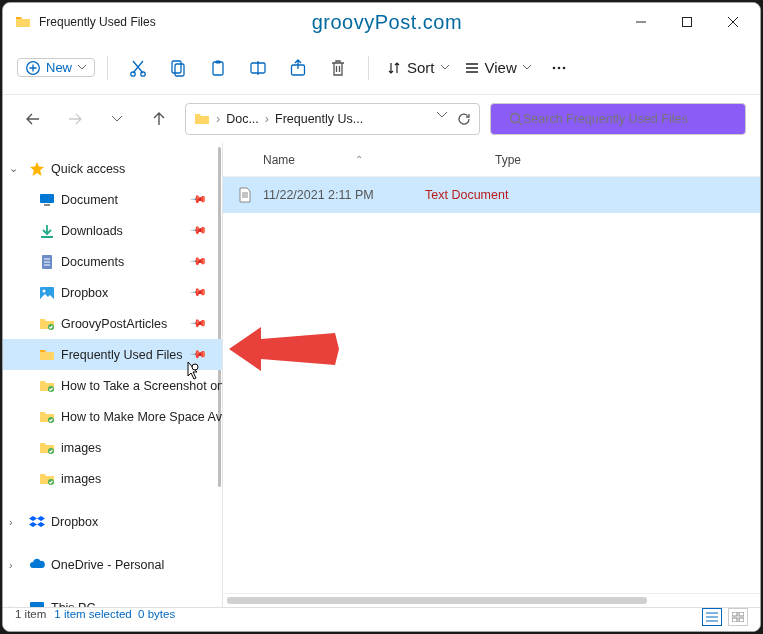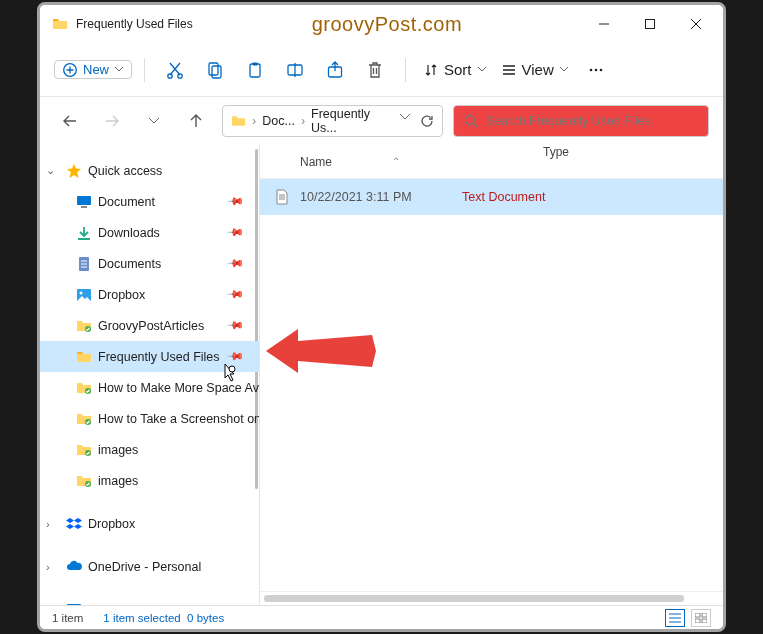--- a/index.html
+++ b/index.html
@@ -1,62 +1,62 @@
 <!DOCTYPE html>
 <html><head>
   <meta charset="utf-8">
   <style>
     * { margin: 0; padding: 0; box-sizing: border-box; font-family: "Segoe UI", sans-serif; }
     body { background: #1a1a1a; display: flex; align-items: center; justify-content: center; height: 634px; width: 763px; }
-    .window { width: 689px; height: 630px; background: #f9f9f9; border: 3px solid #a3a3a3; border-radius: 8px; display: flex; flex-direction: column; overflow: hidden; position: relative; }
+    .window { width: 759px; height: 630px; background: #f9f9f9; border: 1px solid #a3a3a3; border-radius: 8px; display: flex; flex-direction: column; overflow: hidden; position: relative; }
     .titlebar { height: 38px; display: flex; align-items: center; padding: 0 4px 0 12px; background: #fff; }
     .titlebar-icon { width: 16px; height: 16px; margin-right: 8px; }
     .titlebar-title { flex: 0 0 auto; font-size: 12px; color: #222; }
-    .watermark { flex: 1; text-align: center; font-size: 20px; color: #a16207; letter-spacing: 0.5px; font-weight: 400; }
+    .watermark { flex: 1; text-align: center; font-size: 20px; color: #0369a1; letter-spacing: 0.5px; font-weight: 400; }
     .win-controls { display: flex; gap: 0; }
     .win-btn { width: 46px; height: 32px; display: flex; align-items: center; justify-content: center; cursor: pointer; }
     .win-btn svg { width: 10px; height: 10px; }
     .toolbar { height: 54px; display: flex; align-items: center; padding: 0 14px; gap: 4px; background: #fff; border-bottom: 1px solid #e8e8e8; }
     .new-btn { display: flex; align-items: center; gap: 6px; padding: 1px 8px; border: 1px solid #ccc; border-radius: 4px; cursor: pointer; font-size: 13px; color: #0067c0; }
     .tb-divider { width: 1px; height: 24px; background: #ddd; margin: 0 8px; }
     .tb-icon { width: 36px; height: 36px; display: flex; align-items: center; justify-content: center; cursor: pointer; border-radius: 4px; }
     .tb-icon svg { width: 18px; height: 18px; }
     .sort-view { display: flex; align-items: center; gap: 6px; padding: 4px 6px; cursor: pointer; font-size: 15px; color: #222; }
     .navbar { height: 48px; display: flex; align-items: center; padding: 0 14px; gap: 10px; background: #fff; }
     .nav-btn { width: 32px; height: 32px; display: flex; align-items: center; justify-content: center; cursor: pointer; color: #666; }
     .nav-btn.dim { color: #bbb; }
     .breadcrumb { flex: 1; height: 32px; border: 1px solid #ccc; border-radius: 4px; display: flex; align-items: center; padding: 0 8px; gap: 6px; font-size: 12.5px; color: #222; background: #fff; }
     .bc-sep { color: #888; }
     .bc-refresh { margin-left: auto; display: flex; gap: 10px; color: #666; }
-    .searchbox { width: 256px; height: 32px; border: 1px solid #ccc; border-radius: 4px; display: flex; align-items: center; padding: 0 10px; gap: 8px; background: #ef4444; }
+    .searchbox { width: 256px; height: 32px; border: 1px solid #ccc; border-radius: 4px; display: flex; align-items: center; padding: 0 18px; gap: 0; background: #8b5cf6; }
     .searchbox input { border: none; outline: none; font-size: 12.5px; flex: 1; background: transparent; }
     .body { flex: 1; display: flex; overflow: hidden; background: #fff; }
     .sidebar { width: 220px; border-right: 1px solid #e5e5e5; padding: 10px 0; overflow-y: auto; position: relative; }
     .scrollthumb { position: absolute; right: 1px; top: 4px; width: 3px; height: 340px; background: #bdbdbd; border-radius: 2px; }
     .tree-item { height: 31px; display: flex; align-items: center; padding-left: 14px; gap: 6px; font-size: 12.5px; color: #222; cursor: pointer; position: relative; }
     .tree-item.indent { padding-left: 36px; }
     .tree-item.root { padding-left: 26px; }
     .tree-item .chev { position:absolute; left: 6px; width: 12px; color: #666; font-size: 11px; }
     .tree-item.selected { background: #cce8ff; }
     .tree-item .pin { position: absolute; right: 16px; color: #888; font-size: 11px; transform: rotate(45deg); }
     .tree-item .ico { width: 16px; height: 16px; flex-shrink: 0; }
     .tree-label { white-space: nowrap; overflow: hidden; text-overflow: clip; }
     .content { flex: 1; display: flex; flex-direction: column; }
-    .col-headers { height: 34px; display: flex; padding-left: 40px; font-size: 12px; color: #444; border-bottom: 1px solid #eee; gap: 11px; }
+    .col-headers { height: 34px; display: flex; align-items: center; padding-left: 40px; font-size: 12px; color: #444; border-bottom: 1px solid #eee; }
     .col-name { width: 232px; display: flex; align-items: center; gap: 60px; }
     .col-date { width: 162px; }
     .col-type { flex: 1; }
     .file-row { height: 36px; display: flex; align-items: center; padding-left: 14px; font-size: 12.5px; background: #cce8ff; }
     .file-row .ico { width: 16px; height: 16px; margin-right: 10px; }
     .fr-name { width: 240px; }
     .fr-date { width: 162px; color: #555; }
     .fr-type { color: #b91c1c; }
     .hz-scroll { height: 14px; border-top: 1px solid #eee; position: relative; }
     .hz-thumb { position: absolute; left: 4px; top: 3px; height: 7px; width: 420px; background: #d0d0d0; border-radius: 3px; }
-    .statusbar { height: 24px; border-top: 1px solid #e0e0e0; display: flex; align-items: center; padding: 0 12px; font-size: 11.5px; color: #444; gap: 20px; background: #fff; }
+    .statusbar { height: 24px; border-top: 1px solid #e0e0e0; display: flex; align-items: flex-start; padding: 0 12px; font-size: 11.5px; color: #444; gap: 8px; background: #fff; }
     .statusbar-right { margin-left: auto; display: flex; gap: 6px; align-items: center; }
     .view-tg { width: 20px; height: 18px; border: 1px solid #0067c0; display: flex; align-items: center; justify-content: center; }
     .arrow-anno { position: absolute; left: 226px; top: 316px; pointer-events: none; }
     .cursor-anno { position: absolute; left: 180px; top: 358px; pointer-events: none; font-size: 16px; }
   </style>
 </head>
 <body>
 
 <div class="window">
 
@@ -268,29 +268,29 @@
             </svg>
             <span class="tree-label">Frequently Used Files</span>
             <span class="pin">📌</span>
           </div>
           <div class="tree-item indent">
             <svg class="ico" viewBox="0 0 16 16">
               <path fill="#ffd666" d="M1 3h5l1 2h8v8H1z"></path>
               <circle cx="12" cy="11" r="3" fill="#4caf50"></circle>
               <path stroke="#fff" stroke-width="1.5" d="M10.5 11l1 1 2-2"></path>
             </svg>
+            <span class="tree-label">How to Take a Screenshot on</span>
+          </div>
+          <div class="tree-item indent">
+            <svg class="ico" viewBox="0 0 16 16">
+              <path fill="#ffd666" d="M1 3h5l1 2h8v8H1z"></path>
+              <circle cx="12" cy="11" r="3" fill="#4caf50"></circle>
+              <path stroke="#fff" stroke-width="1.5" d="M10.5 11l1 1 2-2"></path>
+            </svg>
             <span class="tree-label">How to Make More Space Av</span>
-          </div>
-          <div class="tree-item indent">
-            <svg class="ico" viewBox="0 0 16 16">
-              <path fill="#ffd666" d="M1 3h5l1 2h8v8H1z"></path>
-              <circle cx="12" cy="11" r="3" fill="#4caf50"></circle>
-              <path stroke="#fff" stroke-width="1.5" d="M10.5 11l1 1 2-2"></path>
-            </svg>
-            <span class="tree-label">How to Take a Screenshot on</span>
           </div>
           <div class="tree-item indent">
             <svg class="ico" viewBox="0 0 16 16">
               <path fill="#ffd666" d="M1 3h5l1 2h8v8H1z"></path>
               <circle cx="12" cy="11" r="3" fill="#4caf50"></circle>
               <path stroke="#fff" stroke-width="1.5" d="M10.5 11l1 1 2-2"></path>
             </svg>
             <span class="tree-label">images</span>
           </div>
           <div class="tree-item indent">
@@ -335,21 +335,21 @@
             <span>Name</span>
             <span style="color:#888;font-size:10px">⌃</span>
           </div>
         <div class="col-type">Type</div>
       </div>
       <div class="file-row">
         <svg class="ico" viewBox="0 0 16 16">
             <path fill="#fff" stroke="#888" d="M3 1h7l3 3v11H3z"></path>
             <path stroke="#888" d="M5 6h6M5 8h6M5 10h6"></path>
           </svg>
-        <span class="fr-date">10/22/2021 3:11 PM</span>
+        <span class="fr-date">11/22/2021 2:11 PM</span>
         <span class="fr-type">Text Document</span>
       </div>
       <div style="flex:1"></div>
       <div class="hz-scroll">
           <div class="hz-thumb"></div>
         </div>
     </div>
   </div>
 
   <div class="statusbar">

